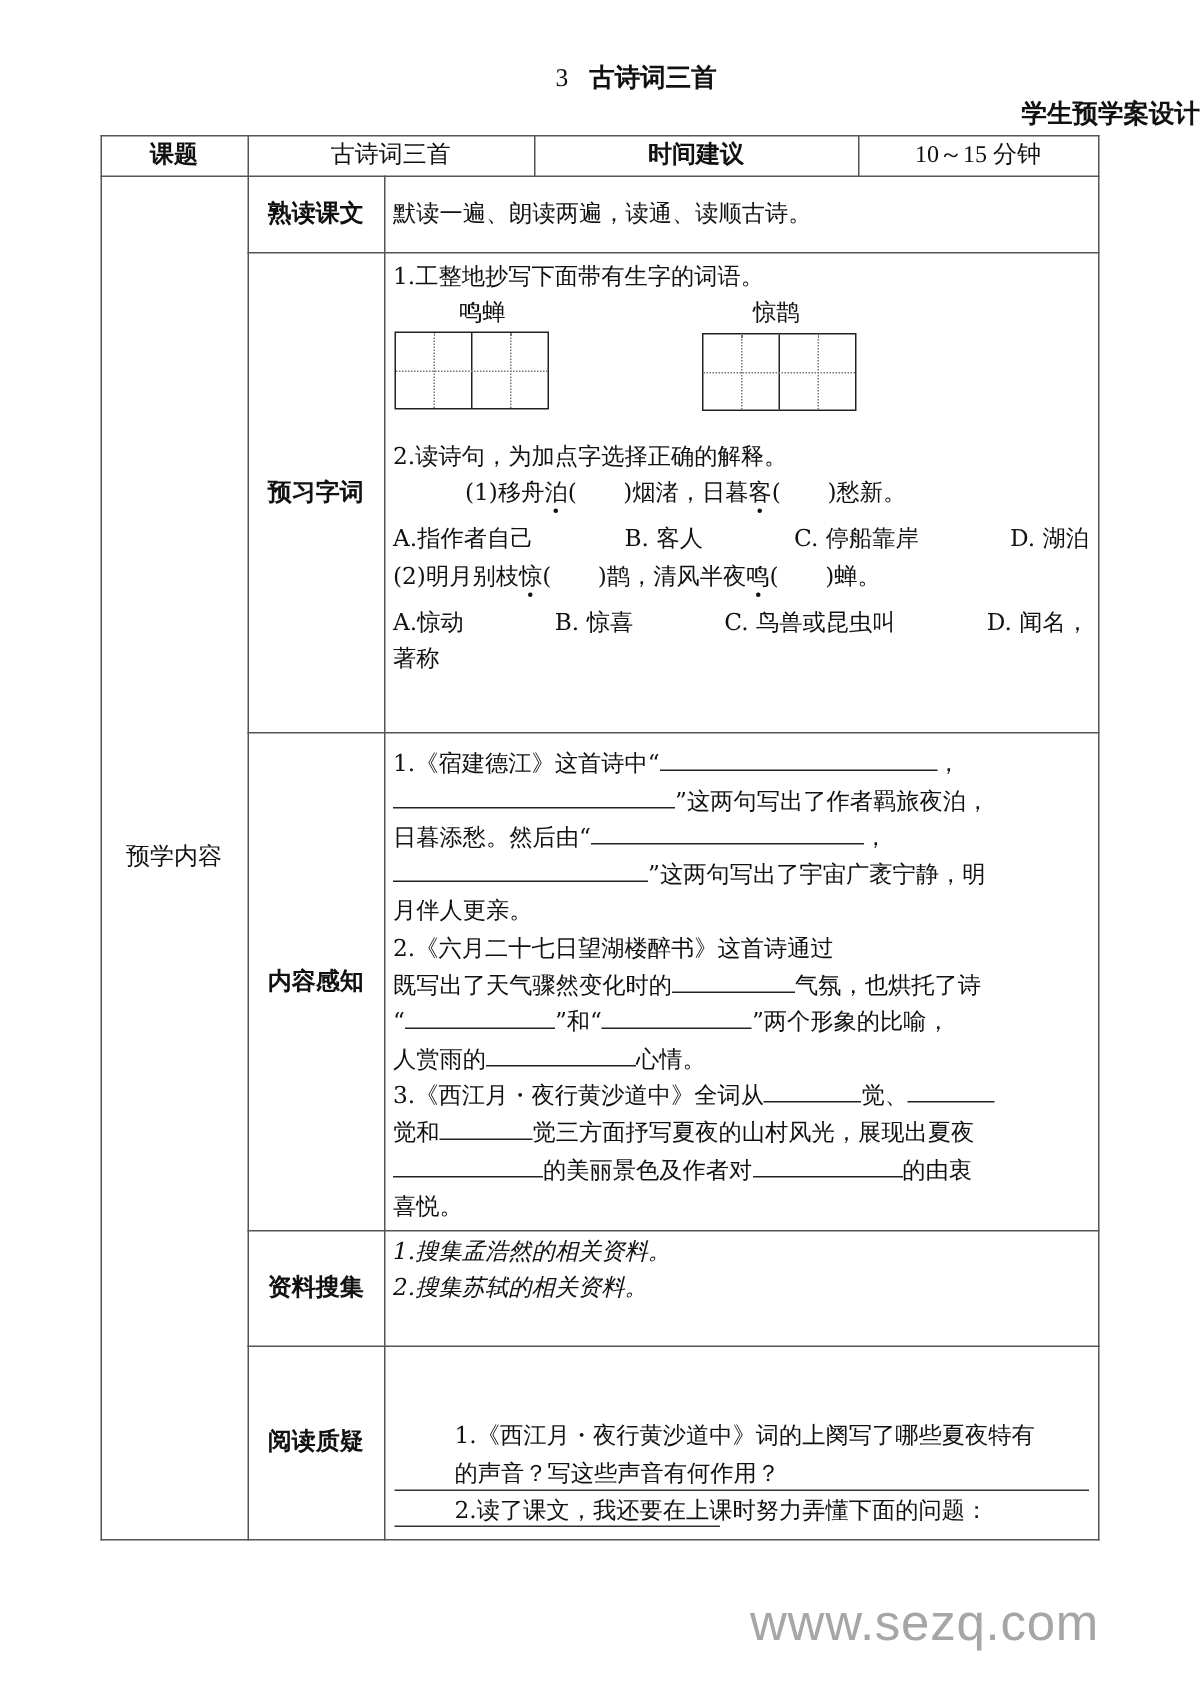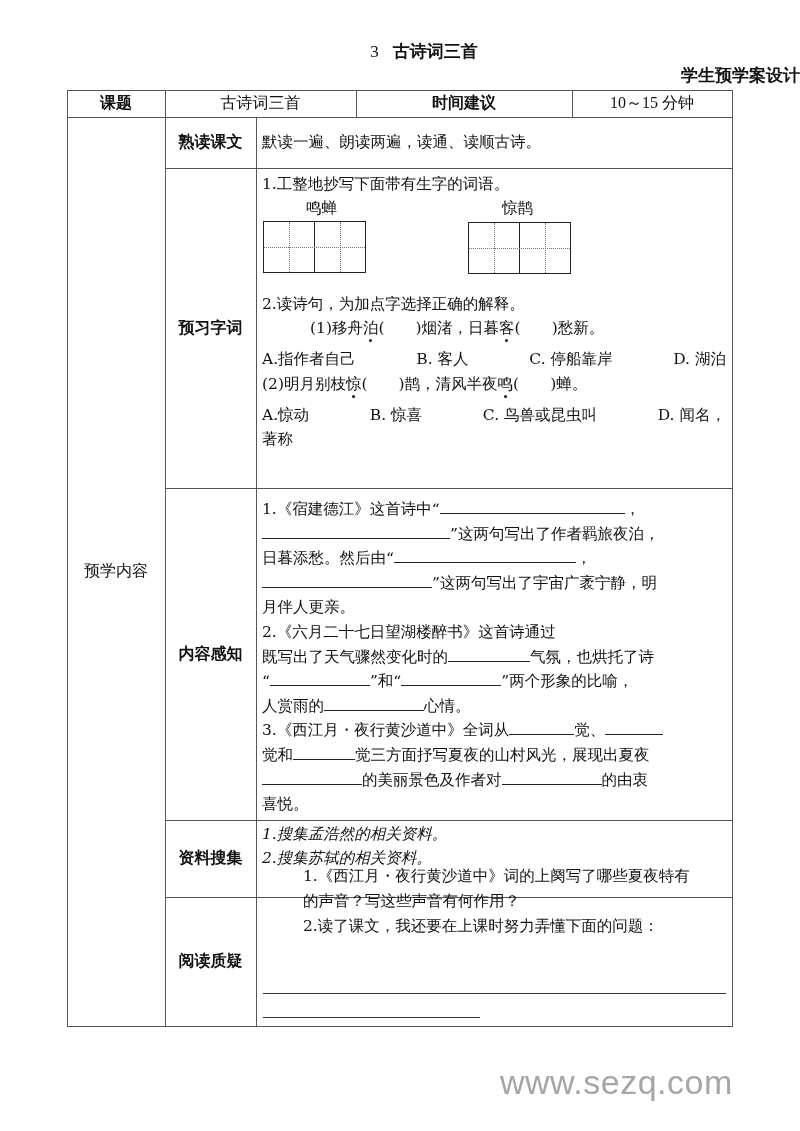--- a/index.html
+++ b/index.html
@@ -122,21 +122,21 @@
   <p><span>喜悦。</span></p>
 </div>
 
 <div class="cell hdr" style="left:165px; top:820px; width:91px; height:77px;">资料搜集</div>
 <div class="cell content" style="left:256px; top:822px; width:476px;font-style:italic;">
   <p>1.搜集孟浩然的相关资料。</p>
   <p>2.搜集苏轼的相关资料。</p>
 </div>
 
 <div class="cell hdr" style="left:165px; top:897px; width:91px; height:129px;">阅读质疑</div>
-<div class="cell content" style="left:256px; top:864px; width:476px; line-height:25px;padding-left:47px;">
+<div class="cell content" style="left:256px; top:945px; width:476px; line-height:25px;padding-left:47px;">
   <p>1.《西江月・夜行黄沙道中》词的上阕写了哪些夏夜特有</p>
   <p>的声音？写这些声音有何作用？</p>
   <p>2.读了课文，我还要在上课时努力弄懂下面的问题：</p>
 </div>
 <div class="ln h" style="left:263px; width:463px; top:993px; background:#333;"></div>
 <div class="ln h" style="left:263px; width:217px; top:1017px; background:#333;"></div>
 
 <div class="watermark">www.sezq.com</div>
 
 </body></html>

